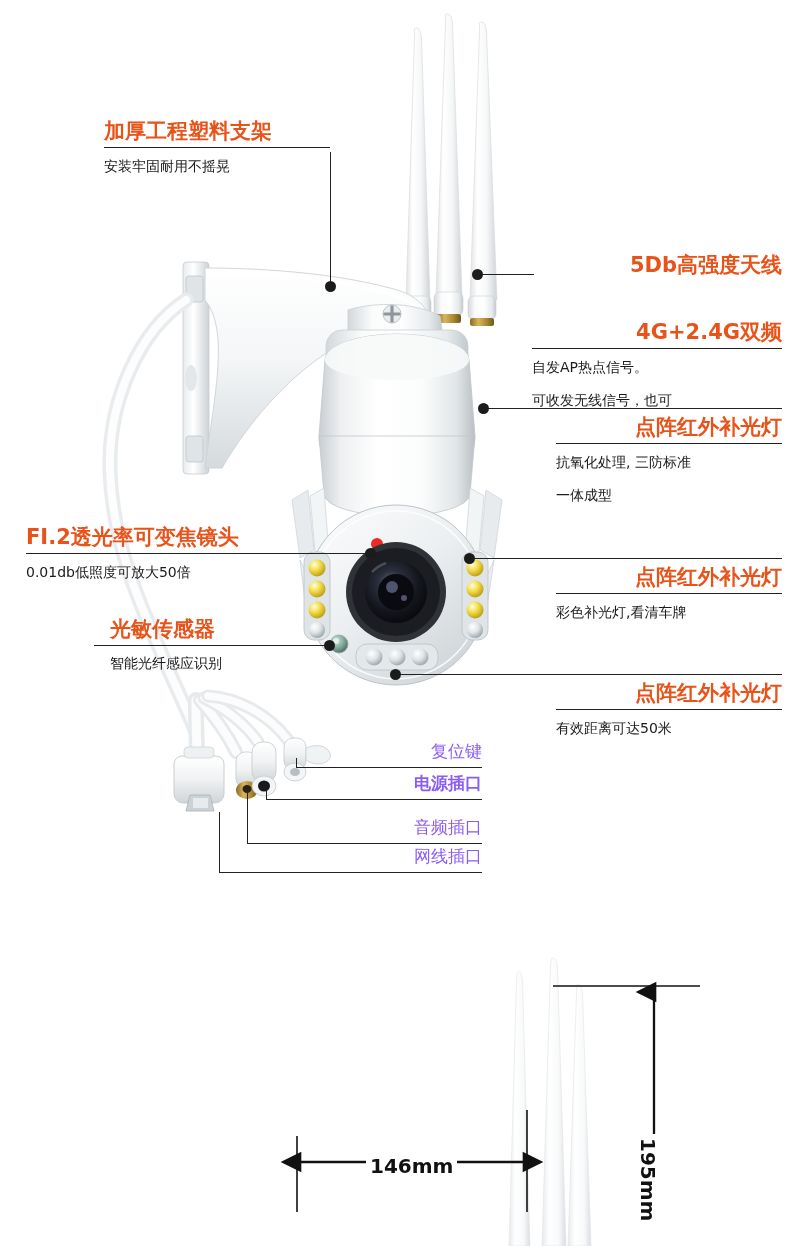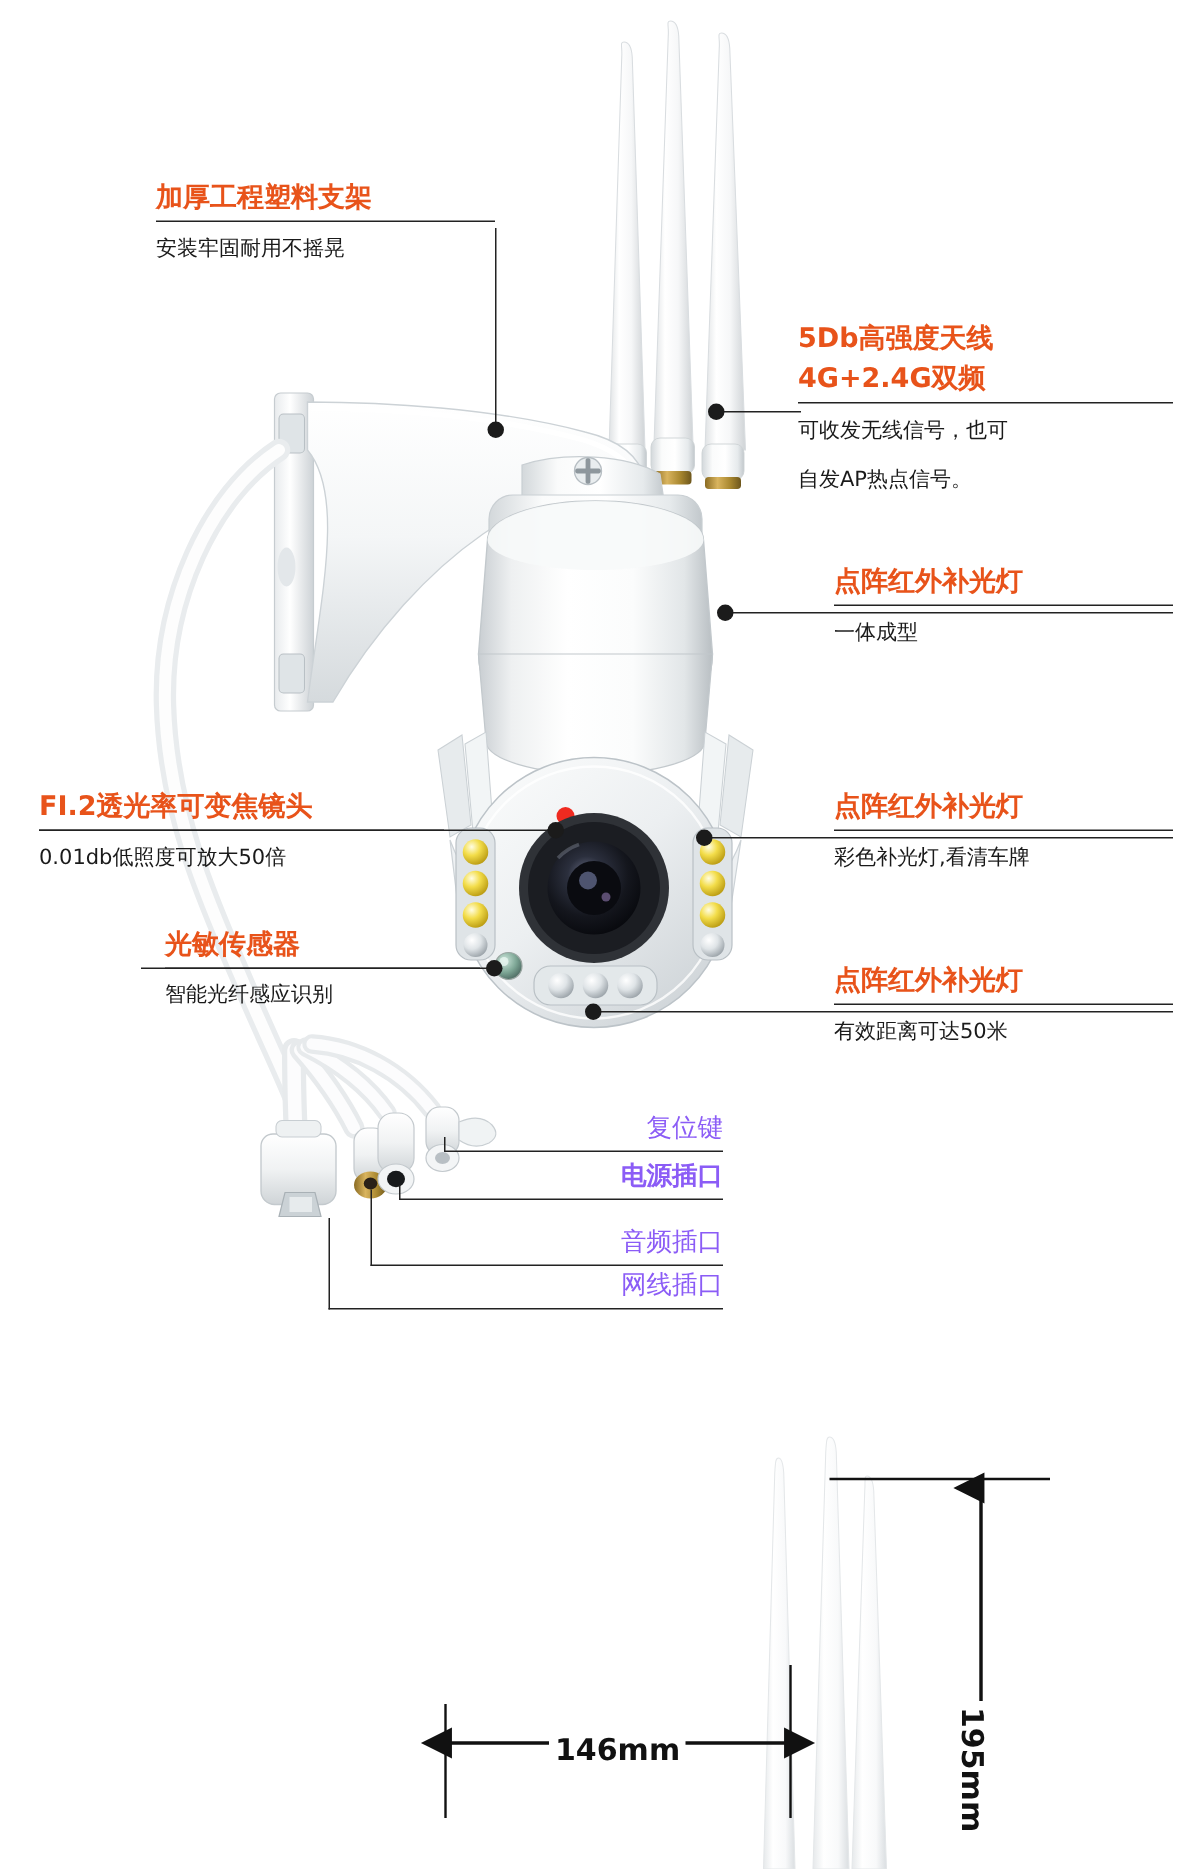--- a/index.html
+++ b/index.html
@@ -12,36 +12,36 @@
     width:790px;height:1246px;
     background:#ffffff;
     overflow:hidden;
   }
 
   
   .callout{position:absolute;}
   .callout .head{
     color:#e8531a;
     font-weight:bold;
-    font-size:18px;
+    font-size:21px;
     line-height:27px;
     white-space:nowrap;
   }
   .callout .rule{
     border-top:1.6px solid #222;
     margin-top:2px;
   }
   .callout .sub{
     color:#1a1a1a;
     font-size:14px;
     line-height:30px;
     white-space:nowrap;
     padding-top:3px;
   }
-  .callout.right .head{text-align:left;}
+  .callout.right .head{text-align:right;margin-top:40px;}
   .callout.left-al .head{text-align:left;}
 
   
   .lead-h{position:absolute;border-top:1.6px solid #222;height:0;}
   .lead-v{position:absolute;border-left:1.6px solid #222;width:0;}
   .dot{position:absolute;width:11px;height:11px;border-radius:50%;background:#1b1b1b;}
 
   
   .portlabel{
     position:absolute;
@@ -294,29 +294,30 @@
     <div class="rule"></div>
     <div class="sub">安装牢固耐用不摇晃</div>
   </div>
   <div class="lead-v" style="left:330px; top:152px; height:134px;"></div>
   <div class="dot" style="left:325px; top:281px;"></div>
 
   <div class="callout right" style="left:532px; top:212px; width:250px;">
     <div class="head">5Db高强度天线</div>
     <div class="head">4G+2.4G双频</div>
     <div class="rule"></div>
+    <div class="sub">自发AP热点信号。</div>
     <div class="sub">可收发无线信号，也可</div>
-    <div class="sub">自发AP热点信号。</div>
   </div>
   <div class="lead-h" style="left:478px; top:274px; width:56px;"></div>
   <div class="dot" style="left:472px; top:269px;"></div>
 
   <div class="callout right" style="left:556px; top:374px; width:226px;">
     <div class="head">点阵红外补光灯</div>
     <div class="rule"></div>
+    <div class="sub">抗氧化处理, 三防标准</div>
     <div class="sub">一体成型</div>
   </div>
   <div class="lead-h" style="left:483px; top:408px; width:299px;"></div>
   <div class="dot" style="left:478px; top:403px;"></div>
 
   <div class="callout left-al" style="left:26px; top:524px; width:270px;">
     <div class="head">FI.2透光率可变焦镜头</div>
     <div class="rule"></div>
     <div class="sub">0.01db低照度可放大50倍</div>
   </div>

